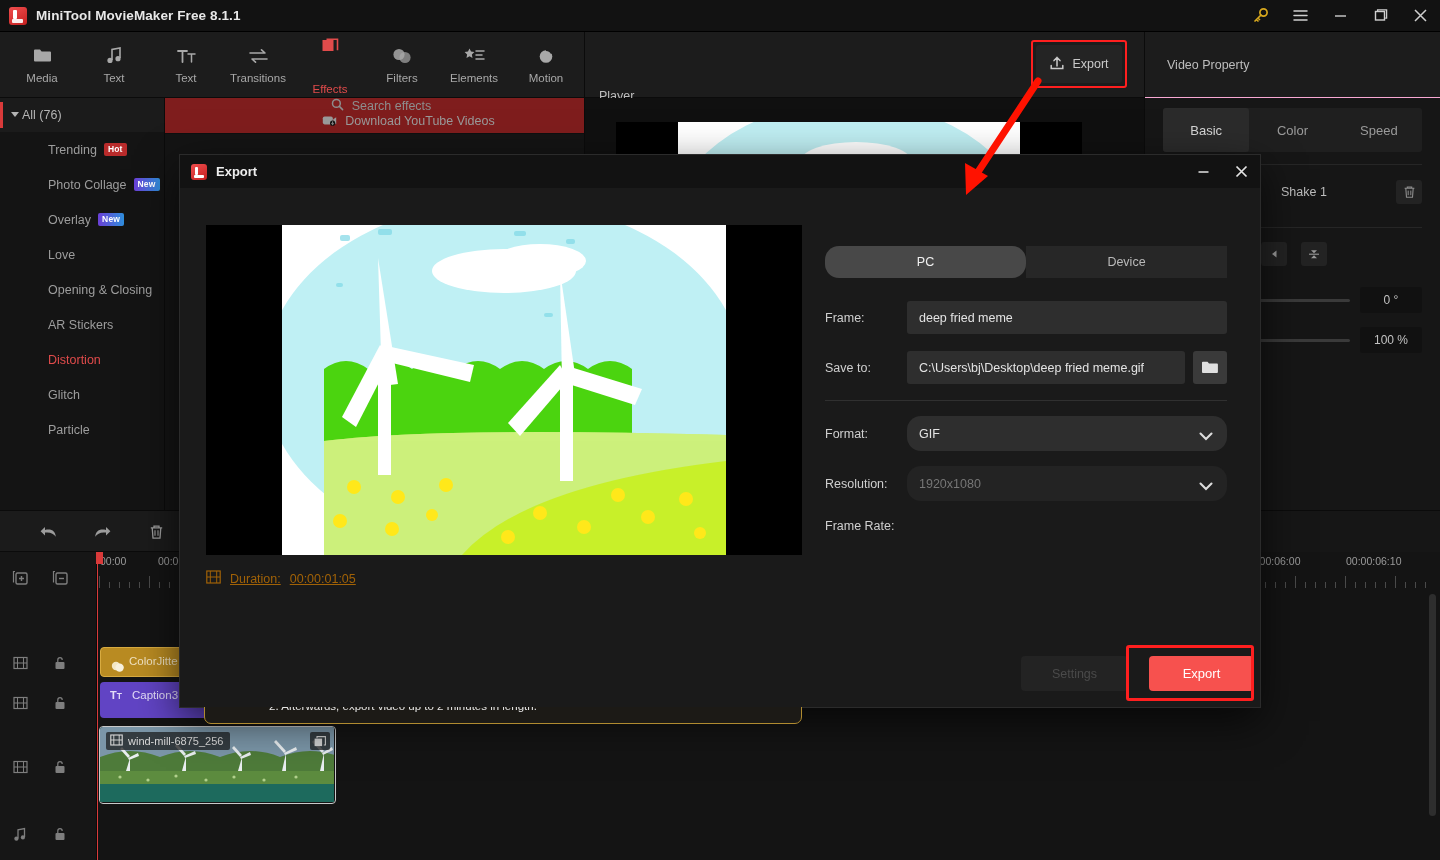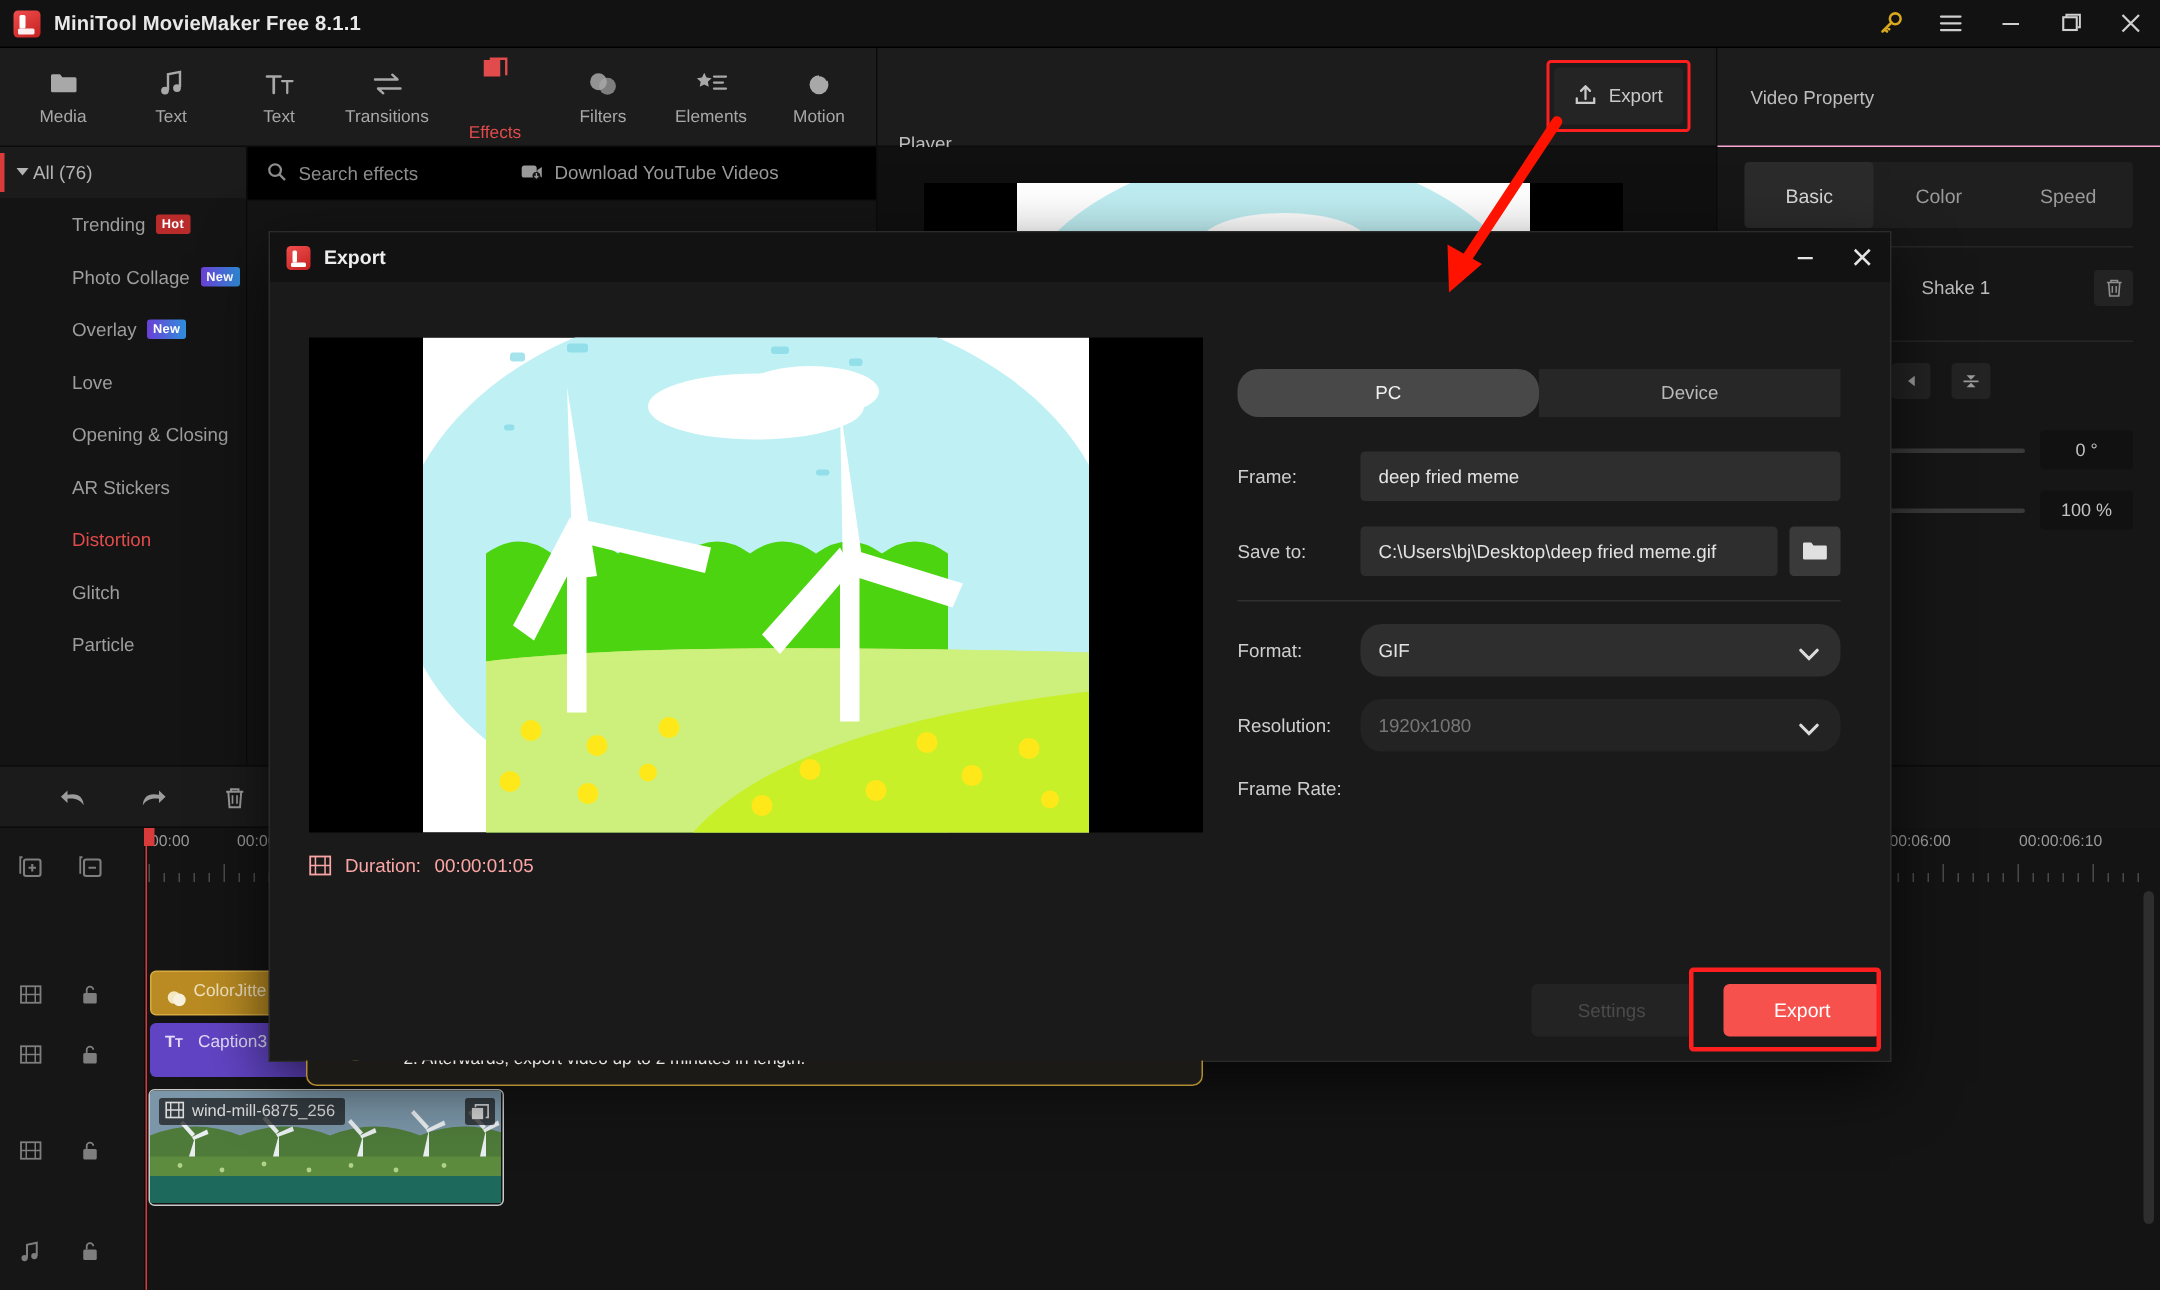--- a/index.html
+++ b/index.html
@@ -132,21 +132,21 @@
   }
   .cat-item.sel { color: #e04b4b; }
   .badge { font-size: 8.5px; color: #fff; padding: 1px 4px 2px 4px; border-radius: 2px;
     font-weight: bold; letter-spacing: .2px; }
   .badge.hot { background: #b92b2b; }
   .badge.new { background: linear-gradient(90deg,#6b3fd6,#2f8fdd); }
 
   
   .fx-head {
     position: absolute; left: 165px; top: 98px; width: 419px; height: 36px;
-    background: #000000; display: flex; align-items: center; border-bottom: 1px solid #0f0f0f;
+    background: #7f1d1d; display: flex; align-items: center; border-bottom: 1px solid #0f0f0f; flex-direction: column;
   }
   .fx-search { display: flex; align-items: center; gap: 8px; margin-left: 13px; color: #8d8d8d; font-size: 12.5px; }
   .fx-yt { display: flex; align-items: flex-start; gap: 8px; margin-left: 68px; color: #9a9a9a; font-size: 12.5px; }
   .fx-body { position: absolute; left: 165px; top: 134px; width: 419px; height: 376px; background: #141414; }
 
   
   .stage {
     position: absolute; left: 584px; top: 98px; width: 560px; height: 412px;
     background: #101010; border-left: 1px solid #0b0b0b;
   }
@@ -215,22 +215,22 @@
   .dlg-wbtns { margin-left: auto; display: flex; }
   .dlg-wbtn { width: 38px; height: 33px; display: flex; align-items: center; justify-content: center; color: #e4e4e4; }
 
   .dlg-body { position: absolute; left: 0; top: 33px; width: 1080px; height: 456px; background: #1a1a1a; }
   .preview {
     position: absolute; left: 26px; top: 37px; width: 596px; height: 330px; background: #000;
     display: flex; justify-content: center;
   }
   .preview-inner { width: 444px; height: 100%; }
   .duration {
-    position: absolute; left: 26px; top: 382px; display: flex; align-items: flex-start; gap: 9px;
-    color: #fca5a5; font-size: 12.5px;
+    position: absolute; left: 26px; top: 382px; display: flex; align-items: center; gap: 9px;
+    color: #a16207; font-size: 12.5px; text-decoration: underline;
   }
   .notice {
     position: absolute; left: 24px; top: 470px; width: 598px; height: 66px;
     border: 1px solid #b08b30; border-radius: 7px; background: #1c1a16;
     display: flex; align-items: center;
   }
   .notice-i {
     width: 32px; height: 32px; border-radius: 50%; background: #e0bb5d; margin-left: 16px; flex: none;
     display: flex; align-items: center; justify-content: center;
     color: #3a2e0e; font-size: 20px; font-weight: bold; font-family: "Liberation Serif", serif;

